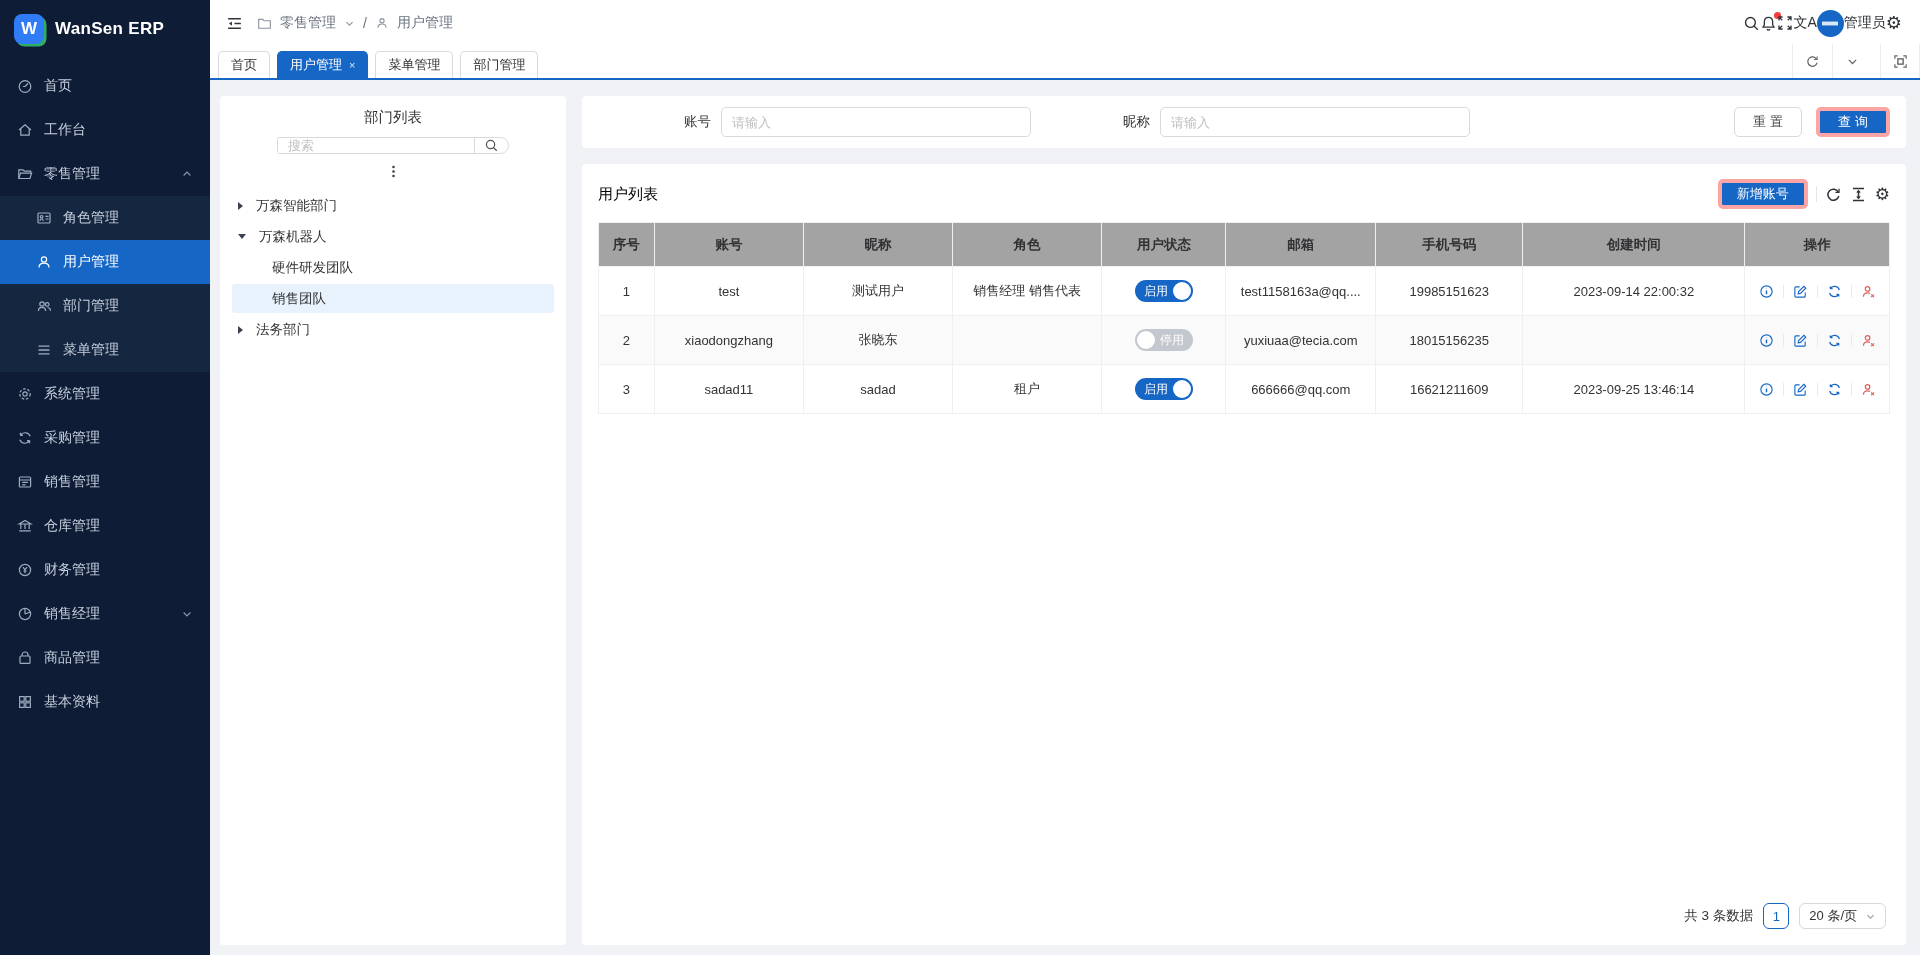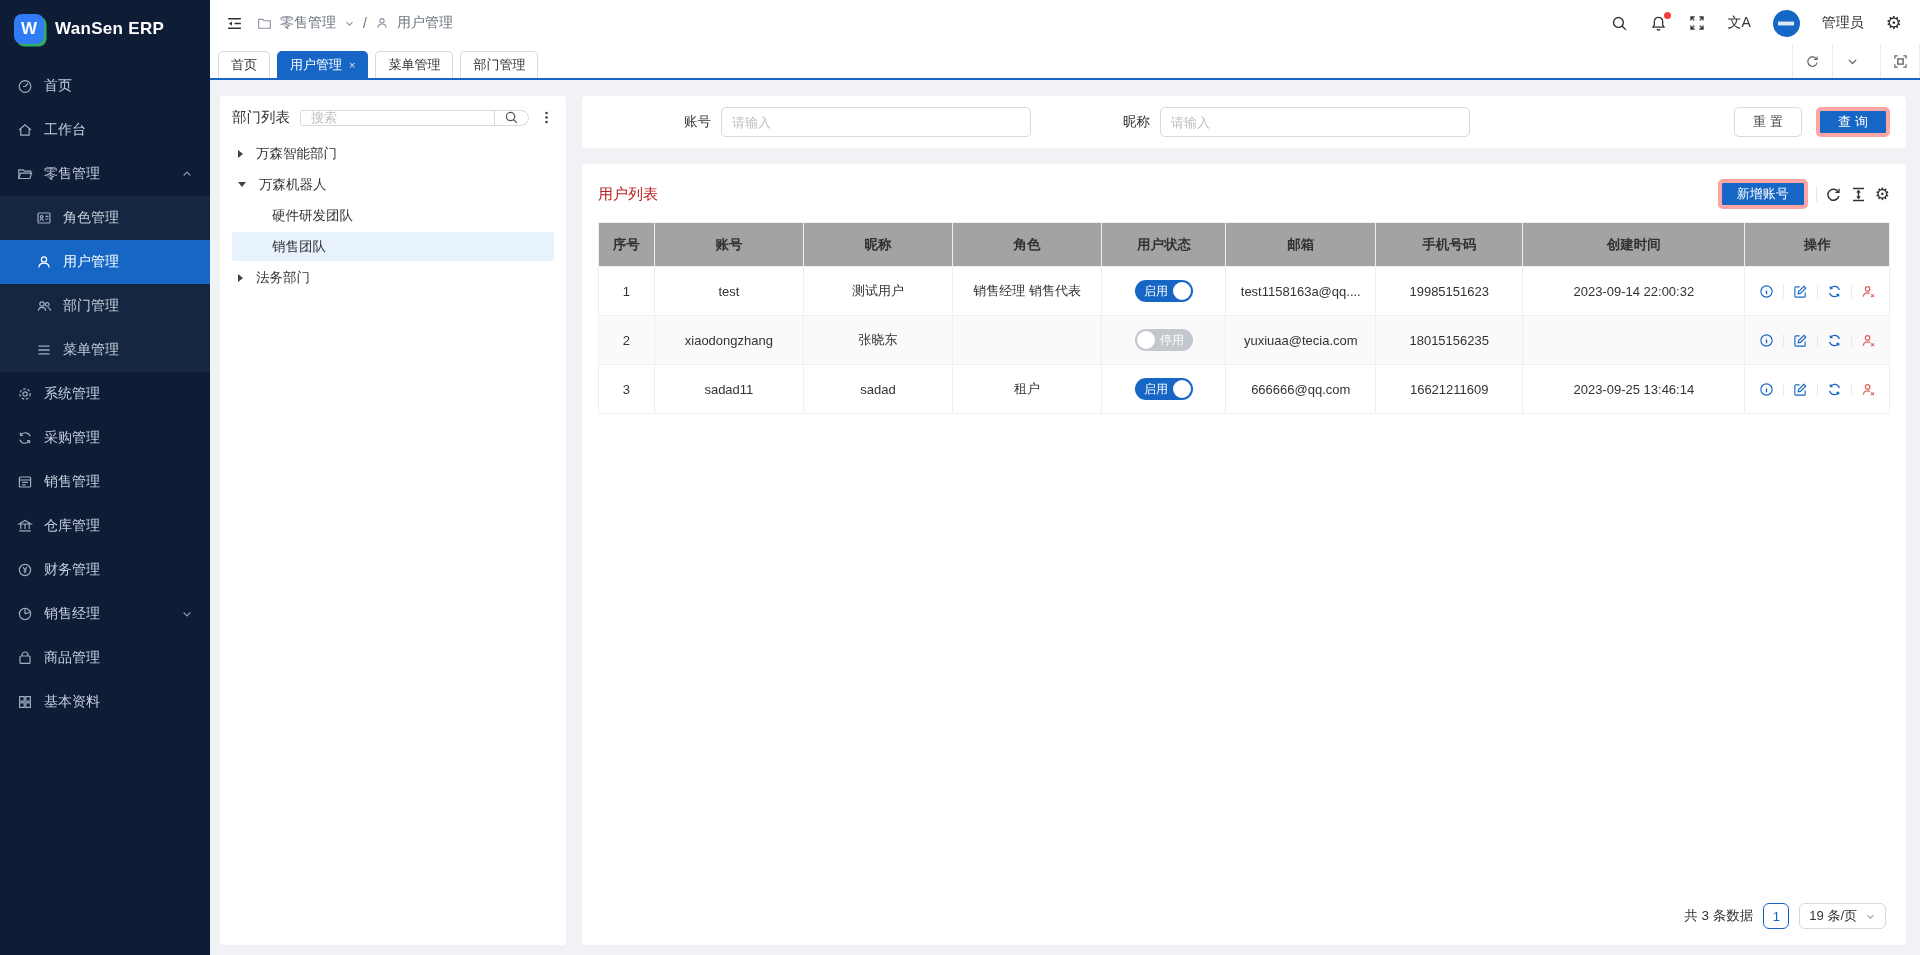--- a/index.html
+++ b/index.html
@@ -29,21 +29,21 @@
 
   
   .main-col { flex:1; display:flex; flex-direction:column; min-width:0; }
 
   
   .topbar { height:46px; background:#fff; display:flex; align-items:center;
     padding:0 18px 0 16px; flex-shrink:0; }
   .topbar-left { display:flex; align-items:center; gap:14px; color:#6a7380; font-size:14px; }
   .crumb { display:flex; align-items:center; gap:8px; color:#6a7380; }
   .crumb .bc-icon { color:#8a93a0; }
-  .topbar-right { margin-left:auto; display:flex; align-items:center; gap:22px; color:#2f3338; }
+  .topbar-right { margin-left:auto; display:flex; align-items:center; color:#2f3338; }
   .tb-icon { width:17px; height:17px; cursor:pointer; position:relative; color:#2f3338; }
   .bell-wrap { position:relative; }
   .bell-dot { position:absolute; top:-3px; right:-4px; width:7px; height:7px; border-radius:50%;
     background:#f53b3b; }
   .translate-glyph { font-size:14px; color:#2f3338; cursor:pointer; white-space:nowrap; }
   .avatar { width:27px; height:27px; border-radius:50%; background:#1666c5; cursor:pointer;
     background-image:linear-gradient(0deg, rgba(255,255,255,0) 40%, rgba(255,255,255,.85) 46%, rgba(255,255,255,.85) 54%, rgba(255,255,255,0) 60%);
     background-size:60% 100%; background-repeat:no-repeat; background-position:center; }
   .admin-label { font-size:14px; color:#2f3338; cursor:pointer; }
   .gear-glyph { font-size:18px; line-height:1; color:#2f3338; cursor:pointer; }
@@ -61,21 +61,21 @@
   .tab-tool { width:40px; display:flex; align-items:center; justify-content:center;
     border-left:1px solid #ececec; color:#666; cursor:pointer; }
   .tab-tool.last { border-right:1px solid #ececec; margin-left:8px; }
 
   
   .content { flex:1; display:flex; gap:16px; padding:16px 14px 10px 10px; min-height:0; }
 
   
   .dept-panel { width:346px; background:#fff; border-radius:4px; padding:12px 12px;
     display:flex; flex-direction:column; flex-shrink:0; }
-  .dept-head { display:flex; align-items:center; gap:10px; }
+  .dept-head { display:flex; align-items:center; gap:10px;flex-direction:column; }
   .dept-title { font-size:14.5px; color:#333; white-space:nowrap; }
   .dept-search { flex:1; display:flex; align-items:center; height:16px;
     border:1px solid #d9d9d9; border-radius:4px 15px 15px 4px; overflow:hidden; background:#fff; }
   .dept-search input { flex:1; border:none; outline:none; padding:0 10px; font-size:13px;
     color:#333; min-width:0; }
   .dept-search input::placeholder { color:#bfbfbf; }
   .dept-search-btn { width:34px; align-self:stretch; border-left:1px solid #d9d9d9;
     display:flex; align-items:center; justify-content:center; color:#555; cursor:pointer; }
   .dept-more { color:#444; cursor:pointer; }
   .tree { margin-top:12px; display:flex; flex-direction:column; gap:2px; font-size:13.5px; color:#333; }
@@ -103,21 +103,21 @@
   .f-input::placeholder { color:#bfbfbf; }
   .f-buttons { margin-left:auto; display:flex; align-items:center; gap:14px; }
   .btn { height:30px; padding:0 14px; border-radius:5px; font-size:13px; letter-spacing:4px;
     text-indent:4px; cursor:pointer; display:flex; align-items:center; justify-content:center; }
   .btn.ghost { background:#fff; border:1px solid #d9d9d9; color:#444; }
   .btn.primary { background:#1666c5; border:4px solid #fca5a5; color:#fff; }
 
   .table-card { background:#fff; border-radius:4px; flex:1; padding:12px 16px 10px;
     display:flex; flex-direction:column; min-height:0; }
   .tc-head { display:flex; align-items:center; height:36px; flex-shrink:0; }
-  .tc-title { font-size:15px; color:#b91c1c; font-weight:500; }
+  .tc-title { font-size:15px; color:#000000; font-weight:500; }
   .tc-tools { margin-left:auto; display:flex; align-items:center; gap:8px; }
   .btn.add { letter-spacing:0; text-indent:0; padding:0 15px; }
   .tc-divider { width:1px; height:16px; background:#e3e5e8; }
   .tool-icon { width:17px; height:17px; color:#2f3338; cursor:pointer; }
   .tool-gear { font-size:17px; line-height:1; color:#2f3338; cursor:pointer; }
 
   table { width:100%; border-collapse:collapse; table-layout:fixed; margin-top:10px; }
   th, td { border:1px solid #efefef; text-align:center; white-space:nowrap; overflow:hidden;
     text-overflow:ellipsis; }
   th { background:#a3a3a3; font-size:13.5px; color:#303133; font-weight:bold; height:44px;text-align:center; }
@@ -663,21 +663,21 @@
                   </span>
                 </td>
               </tr>
             </tbody>
           </table>
 
           <div class="pager">
             <span>共 3 条数据</span>
             <span class="page-num">1</span>
             <span class="page-size">
-              <span>19 条/页</span>
+              <span>20 条/页</span>
               <span class="chev">
                 <svg viewBox="0 0 16 16" width="11" height="11" fill="none" stroke="currentColor" stroke-width="1.6">
                     <path d="M3.5 6l4.5 4.5L12.5 6"></path>
                   </svg>
               </span>
             </span>
           </div>
         </section>
 
       </div>

